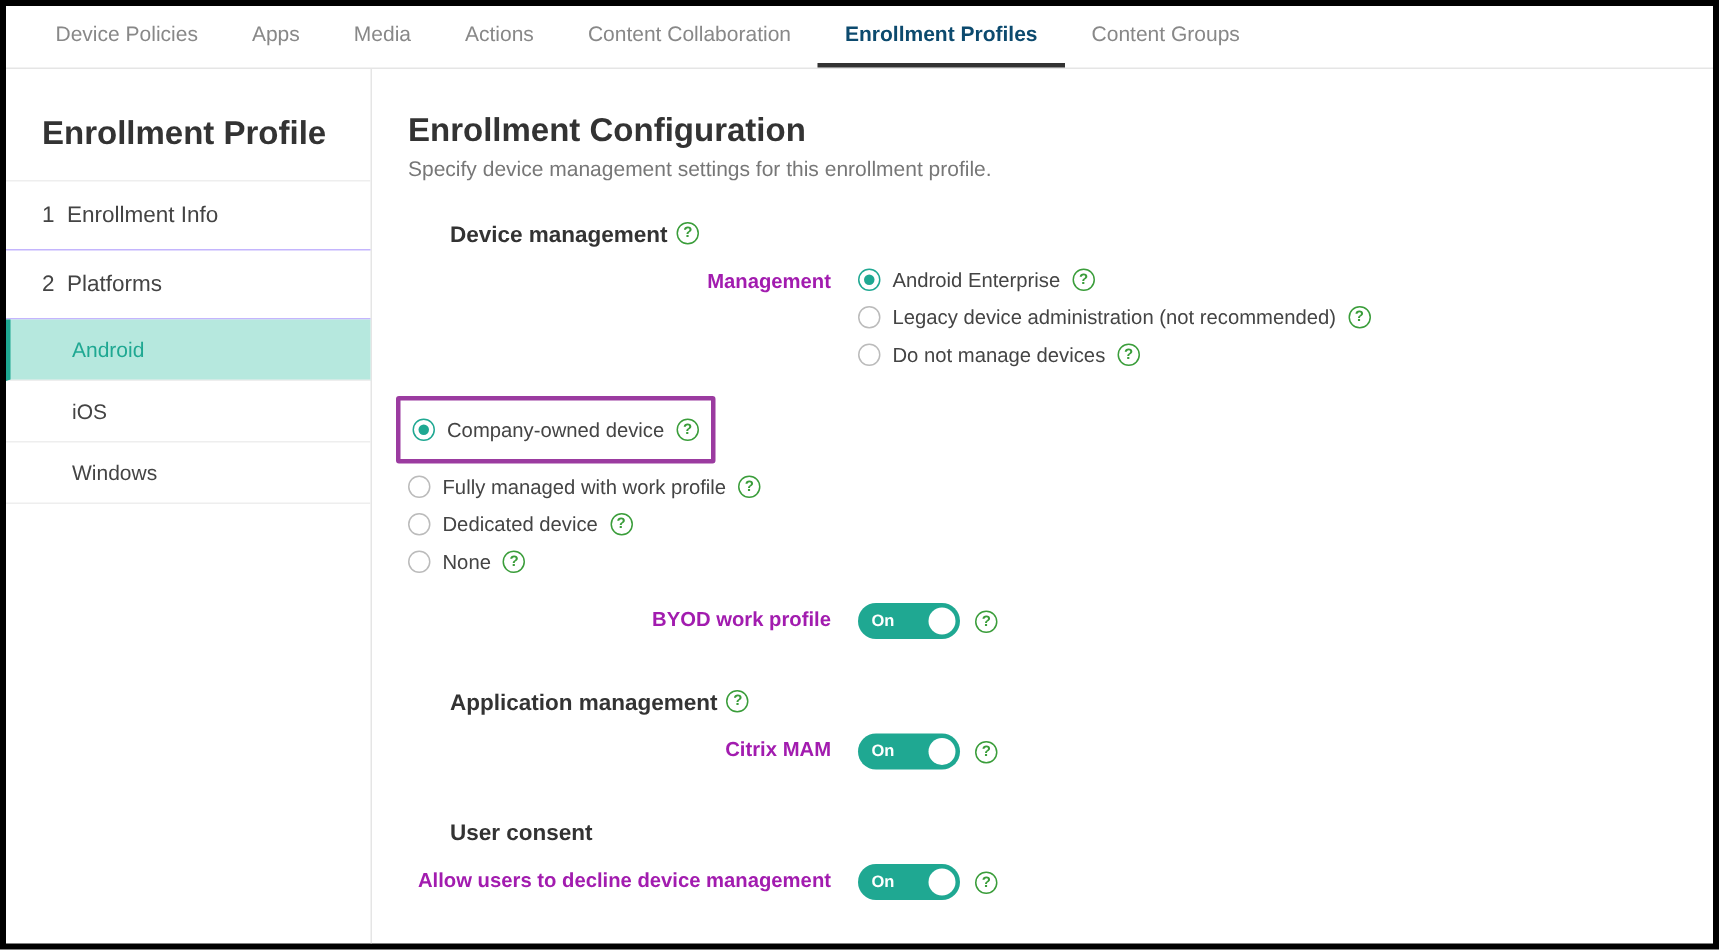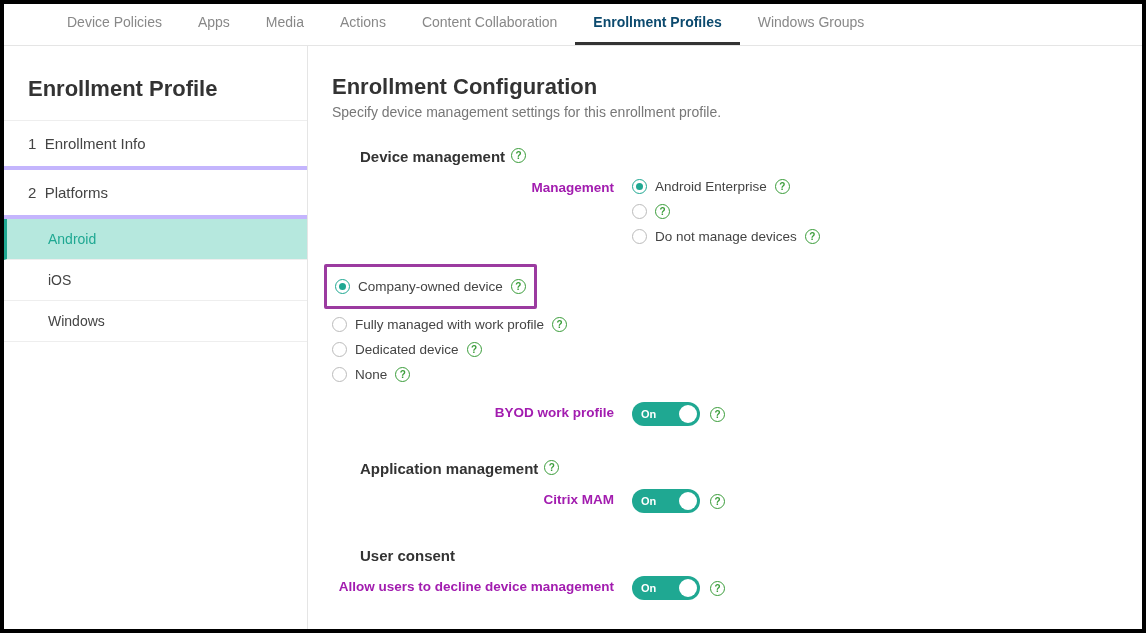--- a/index.html
+++ b/index.html
@@ -8,57 +8,57 @@
     background: #fff;
     color: #333;
     width: 1146px;
     height: 633px;
     border: 4px solid #000;
     overflow: hidden;
   }
   .topnav {
     display: flex;
     border-bottom: 1px solid #e5e5e5;
-    padding: 0 45px;
+    padding: 0 15px;
     height: 42px;
     align-items: flex-end;
   }
   .topnav-item {
     padding: 10px 18px 12px;
     color: #888;
     font-size: 14px;
     cursor: pointer;
     border-bottom: 3px solid transparent;
   }
   .topnav-item.active {
     color: #0c4a6e;
     font-weight: 600;
     border-bottom-color: #333;
   }
   .content {
     display: flex;
     height: calc(100% - 42px);
   }
   .sidebar {
-    width: 304px;
+    width: 244px;
     border-right: 1px solid #e5e5e5;
     padding-top: 20px;
   }
   .sidebar-title {
     font-size: 22px;
     font-weight: 600;
     color: #333;
     padding: 10px 24px 18px 24px;
     border-bottom: 1px solid #eee;
   }
   .step {
     padding: 14px 24px;
     font-size: 15px;
     color: #444;
-    border-bottom: 4px solid #c4b5fd;
+    border-bottom: 1px solid #c4b5fd;
     cursor: pointer;
   }
   .step.inactive { color: #999; }
   .substep {
     padding: 12px 24px 12px 44px;
     font-size: 14px;
     color: #444;
     border-bottom: 1px solid #eee;
     cursor: pointer;
   }
@@ -193,21 +193,21 @@
 </head>
 <body>
 
 <div class="topnav">
   <div class="topnav-item">Device Policies</div>
   <div class="topnav-item">Apps</div>
   <div class="topnav-item">Media</div>
   <div class="topnav-item">Actions</div>
   <div class="topnav-item">Content Collaboration</div>
   <div class="topnav-item active">Enrollment Profiles</div>
-  <div class="topnav-item">Windows Groups</div>
+  <div class="topnav-item">Content Groups</div>
 </div>
 
 <div class="content">
   <div class="sidebar">
     <div class="sidebar-title">Enrollment Profile</div>
 
     <div class="step">
       <span>1</span>&nbsp;&nbsp;<span>Enrollment Info</span>
     </div>
     <div class="step">
@@ -230,20 +230,21 @@
     <div class="form-row">
       <div class="form-label">Management</div>
       <div class="form-control">
         <div class="radio-row">
           <span class="radio checked"></span>
           <span>Android Enterprise</span>
           <span class="help">?</span>
         </div>
         <div class="radio-row">
           <span class="radio"></span>
+          <span>Legacy device administration (not recommended)</span>
           <span class="help">?</span>
         </div>
         <div class="radio-row">
           <span class="radio"></span>
           <span>Do not manage devices</span>
           <span class="help">?</span>
         </div>
       </div>
     </div>
 

